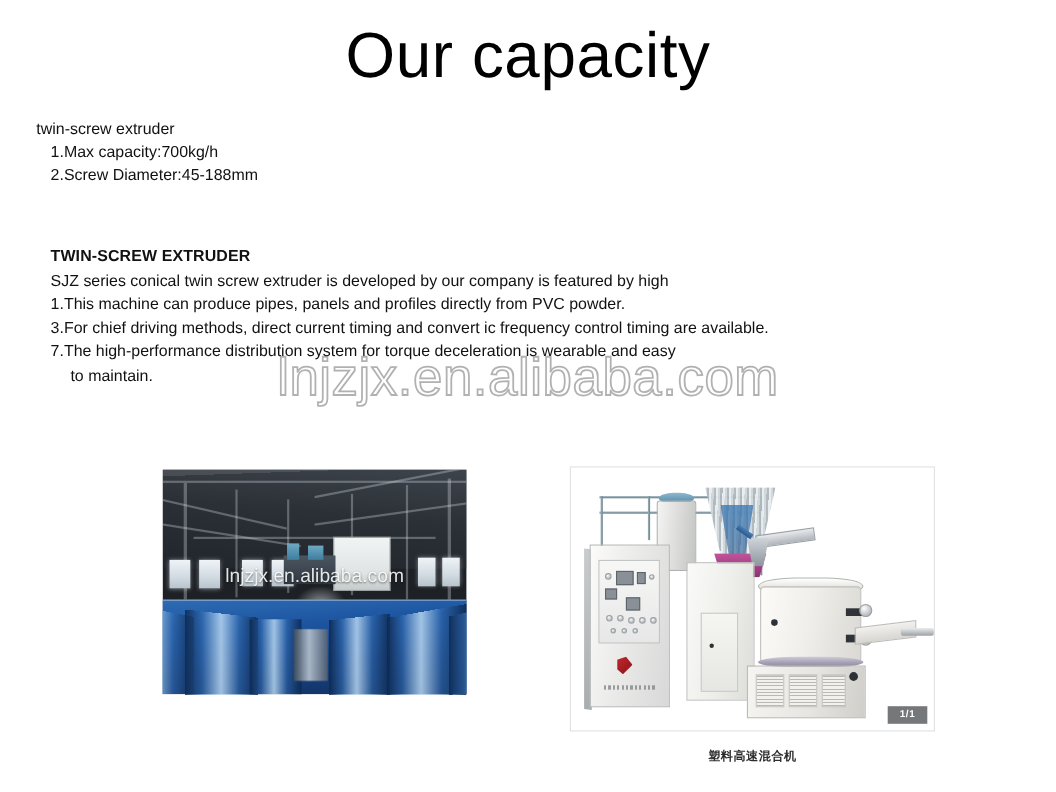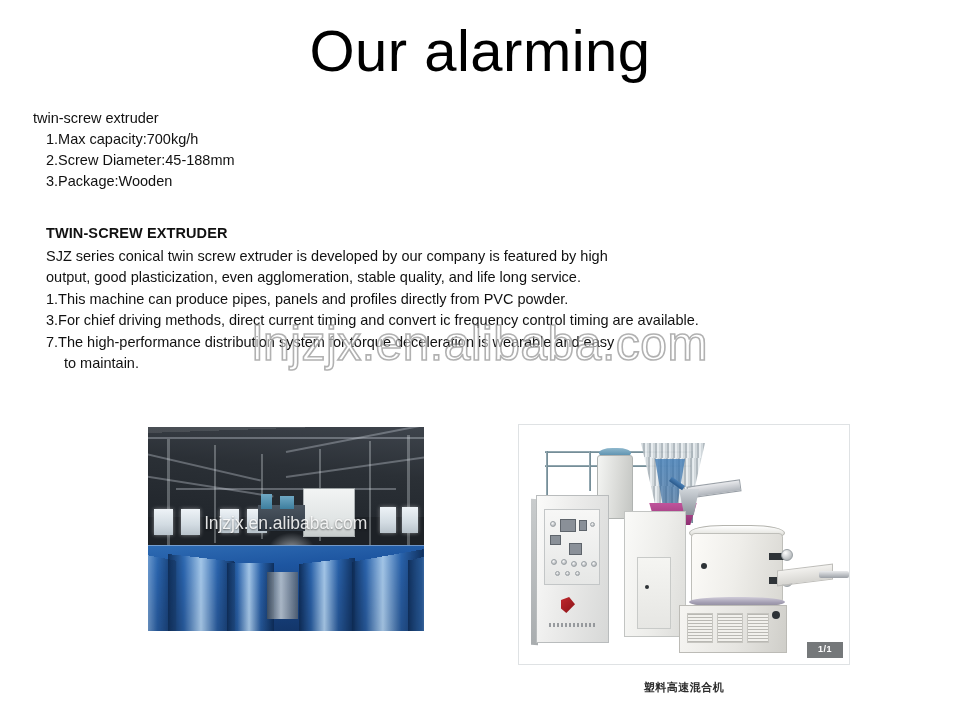--- a/index.html
+++ b/index.html
@@ -353,33 +353,31 @@
     color: rgba(255,255,255,0.88);
     text-shadow: 0 1px 2px rgba(0,0,0,0.55);
     white-space: nowrap;
     pointer-events: none;
     user-select: none;
   }
 </style>
 </head>
 <body>
 
-<div id="page-title">Our alarming</div>
+<div id="page-title">Our capacity</div>
 
 <div id="spec-block">
   <div class="spec-sub">twin-screw extruder</div>
   <div class="spec-item">1.Max capacity:700kg/h</div>
   <div class="spec-item">2.Screw Diameter:45-188mm</div>
-  <div class="spec-item">3.Package:Wooden</div>
 </div>
 
 <div id="desc-block">
   <div class="desc-title">TWIN-SCREW EXTRUDER</div>
   <div class="desc-line">SJZ series conical twin screw extruder is developed by our company is featured by high</div>
-  <div class="desc-line">output, good plasticization, even agglomeration, stable quality, and life long service.</div>
   <div class="desc-line">1.This machine can produce pipes, panels and profiles directly from PVC powder.</div>
   <div class="desc-line">3.For chief driving methods, direct current timing and convert ic frequency control timing are available.</div>
   <div class="desc-line">7.The high-performance distribution system for torque deceleration is wearable and easy</div>
   <div class="desc-line desc-cont">to maintain.</div>
 </div>
 
 <div id="page-watermark">lnjzjx.en.alibaba.com</div>
 
 <div id="photo-left">
   <div class="fl-ceiling"></div>

